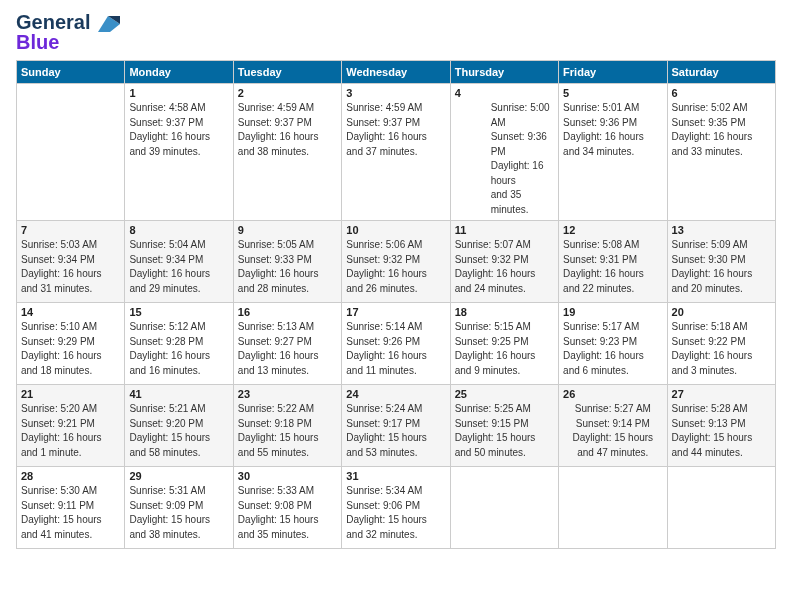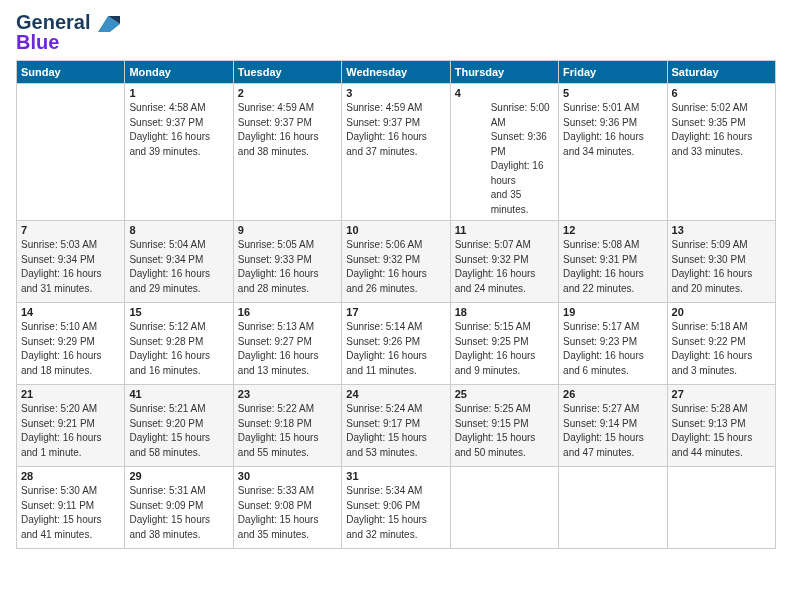--- a/index.html
+++ b/index.html
@@ -292,21 +292,21 @@
           </td>
           <td>
             <span class="day-num">25</span>
             <div class="day-info" style="white-space: pre-line;">Sunrise: 5:25 AM
 Sunset: 9:15 PM
 Daylight: 15 hours
 and 50 minutes.</div>
           </td>
           <td>
             <span class="day-num">26</span>
-            <div class="day-info" style="white-space: pre-line;">Sunrise: 5:27 AM
+            <div class="day-info" style="white-space: pre-line; text-align: center;">Sunrise: 5:27 AM
 Sunset: 9:14 PM
 Daylight: 15 hours
 and 47 minutes.</div>
           </td>
           <td>
             <span class="day-num">27</span>
             <div class="day-info" style="white-space: pre-line;">Sunrise: 5:28 AM
 Sunset: 9:13 PM
 Daylight: 15 hours
 and 44 minutes.</div>

